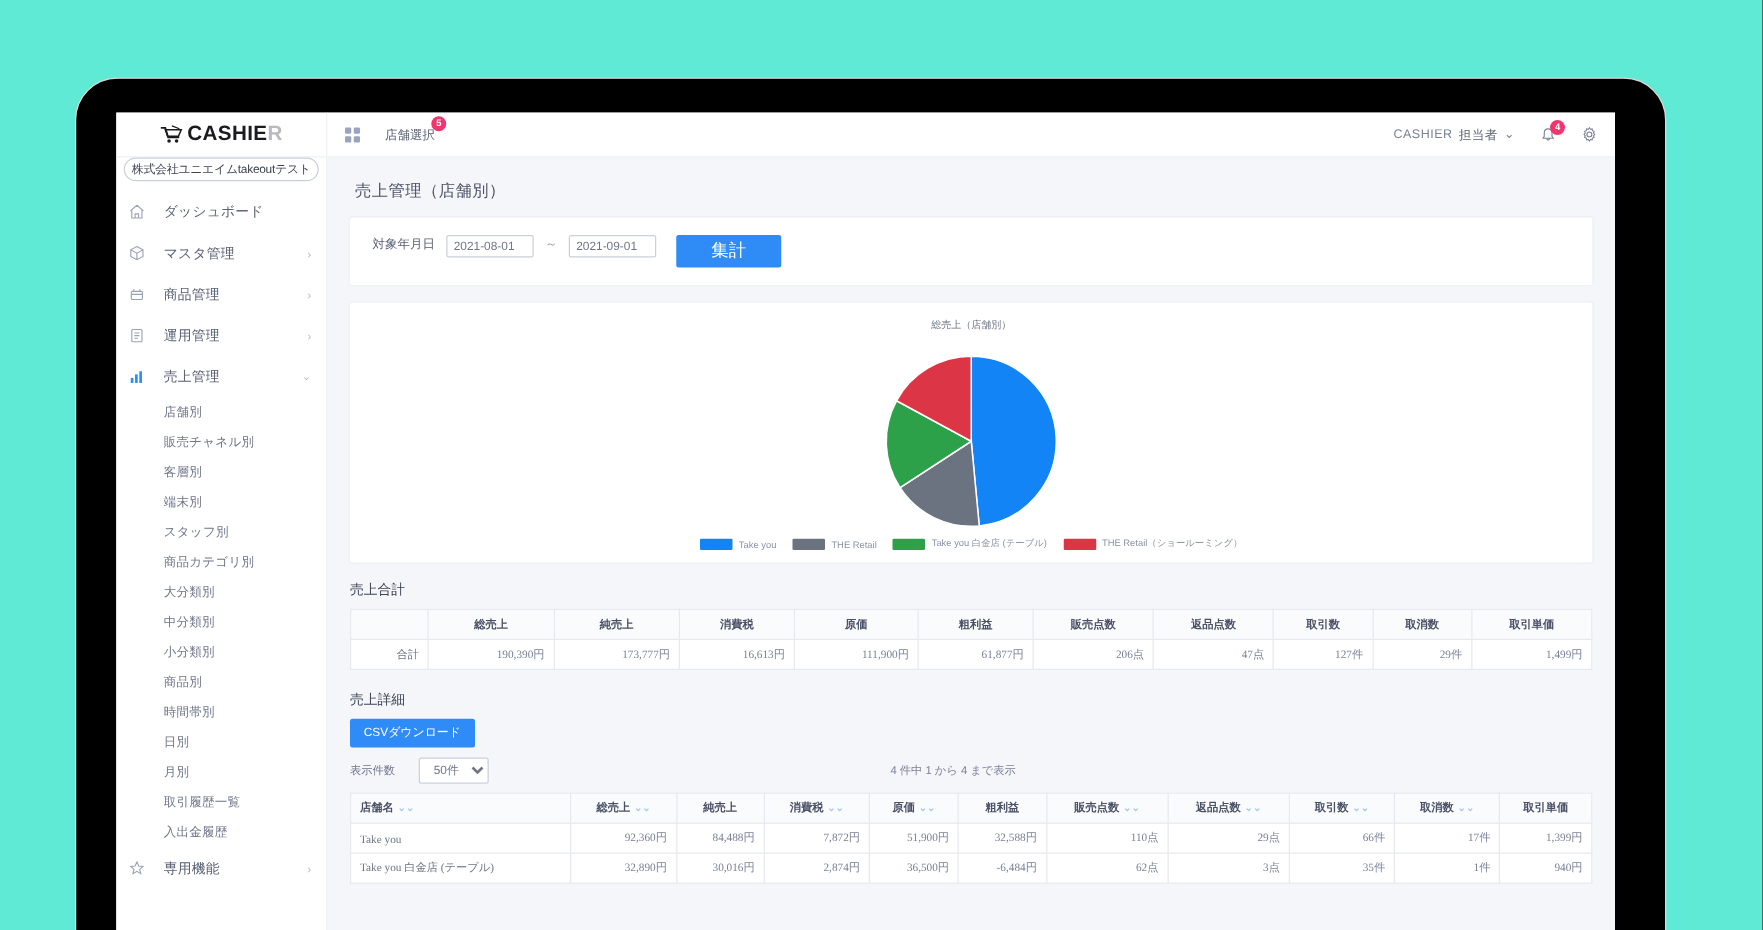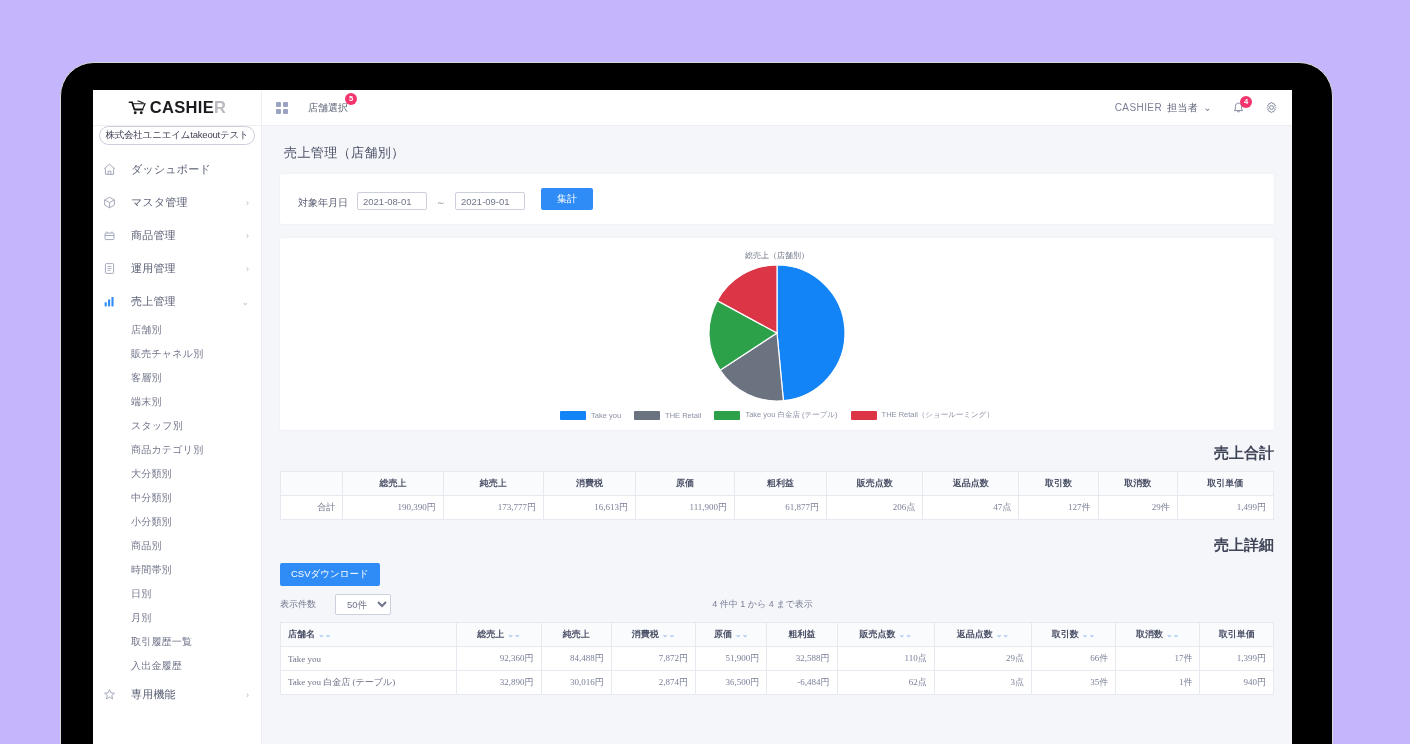--- a/index.html
+++ b/index.html
@@ -1,21 +1,21 @@
 <!DOCTYPE html>
 <html><head>
 <meta charset="utf-8">
 <style>
   * { box-sizing: border-box; margin: 0; padding: 0; }
   html, body {
     width: 1410px; height: 744px;
     background: #000; overflow: hidden;
     font-family: "Liberation Sans", "DejaVu Sans", sans-serif;
   }
-  .stage { position: relative; width: 1410px; height: 744px; background: #c4b5fd; }
+  .stage { position: relative; width: 1410px; height: 744px; background: #5eead4; }
 
   
   .bezel {
     position: absolute; left: 60px; top: 62px;
     width: 1273px; height: 760px;
     background: #000;
     border: 1.5px solid #d8d8d8;
     border-radius: 34px;
     overflow: hidden;
   }
@@ -91,44 +91,44 @@
   .top-ico .badge { top: -5px; right: -7px; }
 
   
   .content { position: absolute; left: 169px; top: 36px; right: 0; bottom: 0; overflow: hidden; }
   .page-title { font-size: 13px; color: #4a5066; padding: 18px 22px 12px 22px; letter-spacing: .4px; }
 
   .card {
     background: #fff; margin: 0 18px 14px 18px; border-radius: 2px;
     box-shadow: 0 0 2px rgba(30,40,80,.07);
   }
-  .filter-card { padding: 14px 18px; display: flex; align-items: flex-end; }
+  .filter-card { padding: 14px 18px; display: flex; align-items: flex-start; }
   .filter-label { font-size: 10px; color: #5a6074; margin-right: 9px; }
   .date-input {
     width: 70px; height: 18px; border: 1px solid #ccd0dd; border-radius: 2px;
     font-size: 9.5px; color: #6f7489; padding: 0 5px;
     font-family: "Liberation Sans", sans-serif; background:#fff;
   }
   .tilde { margin: 0 9px; color: #8a90a5; font-size: 10px; }
   .btn-primary {
     background: #2f8cf7; color: #fff; border: none; border-radius: 2px;
-    font-size: 10px; padding: 4px 16px; cursor: pointer; margin-left: 16px;
+    font-size: 14px; padding: 4px 28px; cursor: pointer; margin-left: 16px;
     font-family: "Liberation Sans", sans-serif;
   }
 
   
   .chart-card { padding: 12px 0 10px 0; }
-  .chart-title { text-align: center; font-size: 8px; color: #6a7084; margin-bottom: 2px; }
+  .chart-title { text-align: center; font-size: 8px; color: #6a7084; margin-bottom: 18px; }
   .pie-wrap { display: flex; justify-content: center; }
   .legend { display: flex; justify-content: center; gap: 13px; margin-top: 7px; flex-wrap: wrap; }
   .leg { display: flex; align-items: center; gap: 5px; font-size: 7.5px; color: #8c92a6; }
   .swatch { width: 26px; height: 9px; border-radius: 1px; }
 
   
-  .sec-title { font-size: 15px; font-weight: 700; color: #3f4457; margin: 2px 18px 8px 18px; text-align: right; }
+  .sec-title { font-size: 11px; font-weight: 400; color: #3f4457; margin: 2px 18px 8px 18px; }
   table { border-collapse: collapse; width: calc(100% - 36px); margin: 0 18px; background: #fff; }
   th, td {
     border: 1px solid #e6e9f0; font-size: 9px; padding: 5px 7px;
     color: #7b8098; font-weight: 400; font-family: Liberation Serif, serif;
   }
   th { background: #fafbfd; color: #4a5066; font-weight: 700; text-align: center; }
   td.num { text-align: right; }
   td.lbl { text-align: right; color: #6f7489; }
   td.name { text-align: left; color: #6f7489; }
   .dl-row { margin: 0 18px 8px 18px; }

